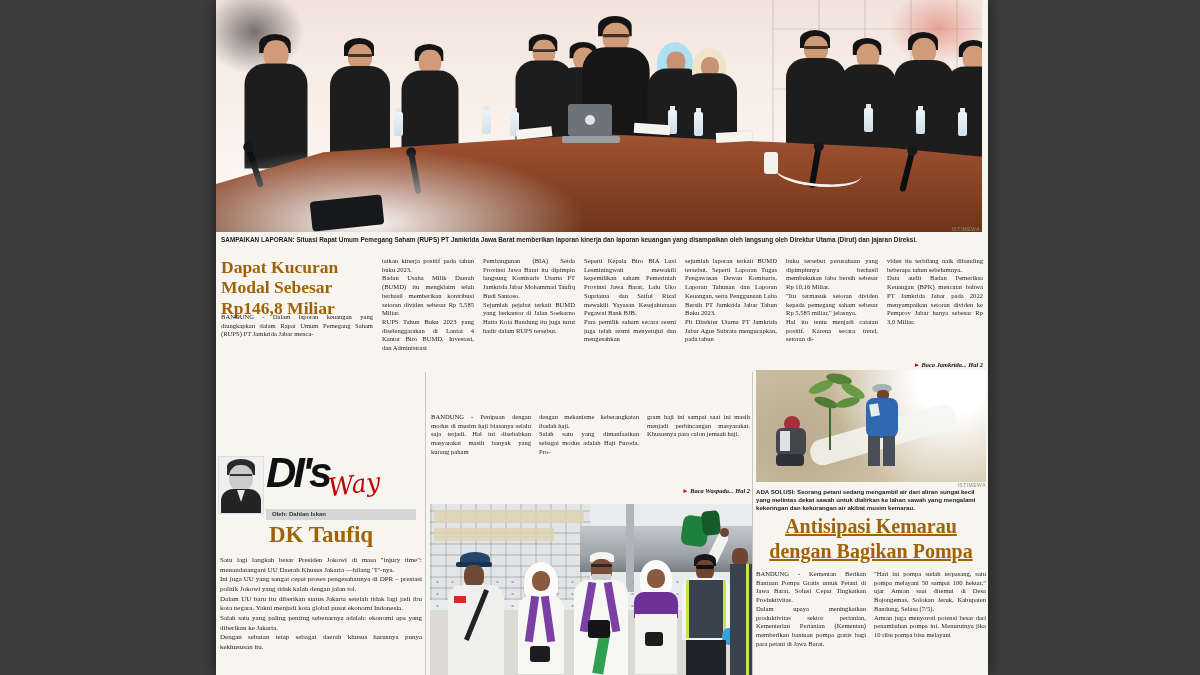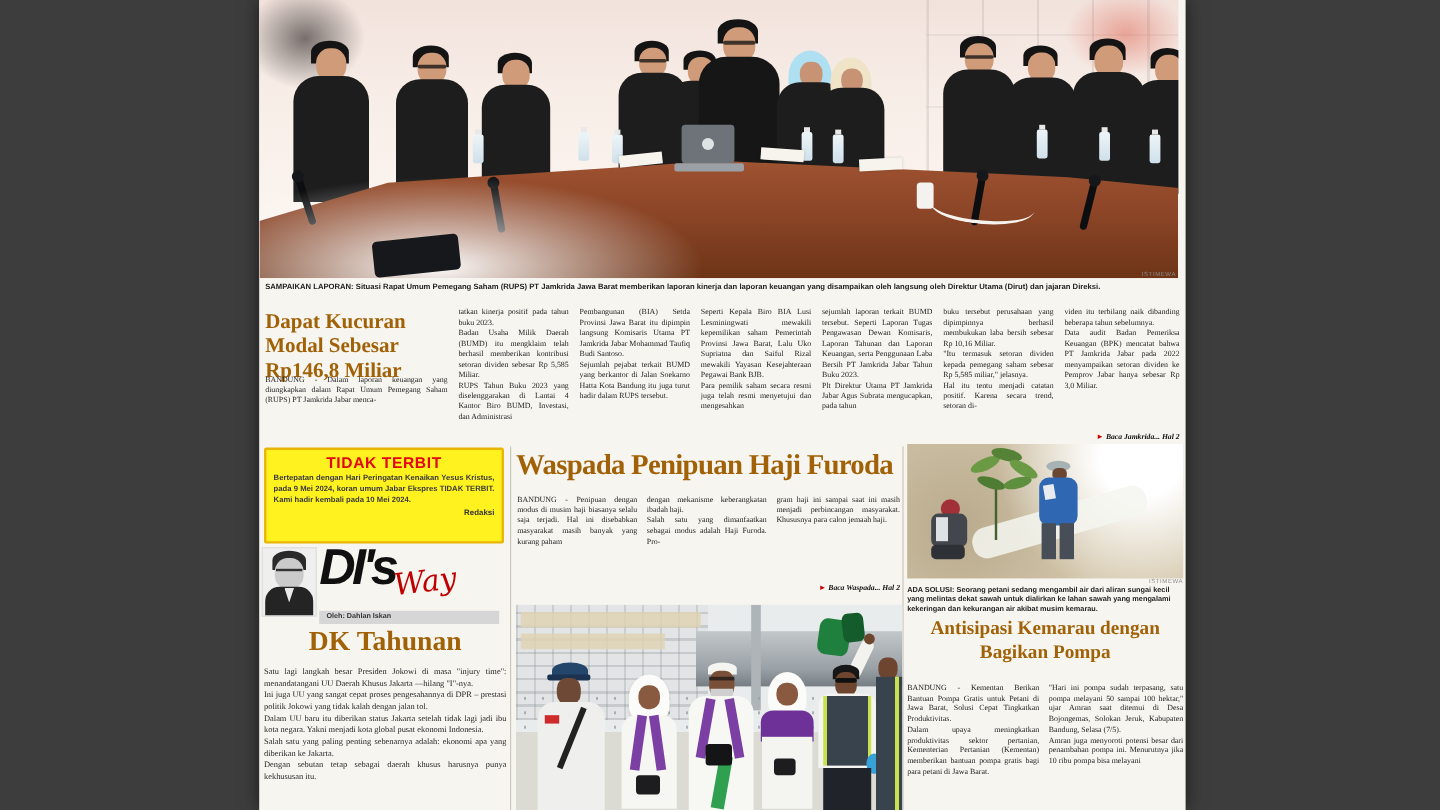--- a/index.html
+++ b/index.html
@@ -90,21 +90,21 @@
     background:linear-gradient(180deg,#c2c7ca,#9aa1a6 68%,#767d83);}
   .hj-pillar{position:absolute;left:196px;top:0;width:8px;height:88px;background:#aeb4b8;}
   .hj-flag{position:absolute;border-radius:25%;}
   .hj-crowd{position:absolute;left:0;top:72px;width:322px;height:38px;opacity:.8;
     background-image:radial-gradient(circle 3px,#9aa0a6 35%,transparent 40%);background-size:15px 12px;}
   .hj-ground{position:absolute;left:0;top:106px;width:322px;height:65px;background:#dbdbd4;}
   
   .photo-farm{position:absolute;left:540px;top:370px;width:230px;height:112px;overflow:hidden;
     background:radial-gradient(circle at 85% 8%,#ffffff 0 16%,rgba(255,255,255,0) 55%),
                radial-gradient(circle at 18% 62%,rgba(118,98,66,.28),transparent 60%),#d3c6aa;}
-  .hl-pompa{position:absolute;left:540px;top:514px;width:230px;font-size:16px;line-height:1.25;text-align:center;}
+  .hl-pompa{position:absolute;left:540px;top:514px;width:230px;font-size:20px;line-height:1.25;text-align:center;text-decoration:underline;}
 </style>
 </head>
 <body>
 
 <div class="stage">
   <div class="paper">
 
     <div class="photo-top" id="meetingPhoto">
       <div class="win-grid"></div>
       <div class="blur-pink"></div>
@@ -221,44 +221,38 @@
 Hal itu tentu menjadi catatan positif. Karena secara trend, setoran di-</div>
     <div class="col" style="left:671px;top:257px;width:96px;height:104px;">viden itu terbilang naik dibanding beberapa tahun sebelumnya.
 Data audit Badan Pemeriksa Keuangan (BPK) mencatat bahwa PT Jamkrida Jabar pada 2022 menyampaikan setoran dividen ke Pemprov Jabar hanya sebesar Rp 3,0 Miliar.</div>
     <div class="readmore" style="position:absolute;left:671px;top:361px;width:96px;text-align:right;">
       <span class="rm-arrow">►</span><span> Baca Jamkrida... Hal 2</span>
     </div>
 
     <div class="vline" style="left:209px;top:372px;height:303px;"></div>
     <div class="vline" style="left:536px;top:372px;height:303px;"></div>
 
-    <div class="notice">
-      <div class="notice-title">TIDAK TERBIT</div>
-      <div class="notice-body">Bertepatan dengan Hari Peringatan Kenaikan Yesus Kristus, pada 9 Mei 2024, koran umum Jabar Ekspres TIDAK TERBIT. Kami hadir kembali pada 10 Mei 2024.</div>
-      <div class="notice-sig">Redaksi</div>
-    </div>
 
     <div class="headshot">
       <div class="hs-hair"></div>
       <div class="hs-face"></div>
       <div class="hs-glass"></div>
       <div class="hs-suit"></div>
       <div class="hs-shirt"></div>
     </div>
     <div class="logo-di">DI's</div>
     <div class="logo-way">Way</div>
     <div class="byline-bar">Oleh: Dahlan Iskan</div>
-    <div class="hl hl-dk">DK Tahunan</div>
+    <div class="hl hl-dk">DK Taufiq</div>
     <div class="col dk-body">Satu lagi langkah besar Presiden Jokowi di masa "injury time": menandatangani UU Daerah Khusus Jakarta —hilang "I"-nya.
 Ini juga UU yang sangat cepat proses pengesahannya di DPR – prestasi politik Jokowi yang tidak kalah dengan jalan tol.
 Dalam UU baru itu diberikan status Jakarta setelah tidak lagi jadi ibu kota negara. Yakni menjadi kota global pusat ekonomi Indonesia.
 Salah satu yang paling penting sebenarnya adalah: ekonomi apa yang diberikan ke Jakarta.
 Dengan sebutan tetap sebagai daerah khusus harusnya punya kekhususan itu.</div>
 
-    <div class="hl hl-waspada">Waspada Penipuan Haji Furoda</div>
     <div class="col" style="left:215px;top:413px;width:100px;height:86px;">BANDUNG - Penipuan dengan modus di musim haji biasanya selalu saja terjadi. Hal ini disebabkan masyarakat masih banyak yang kurang paham</div>
     <div class="col" style="left:323px;top:413px;width:100px;height:86px;">dengan mekanisme keberangkatan ibadah haji.
 Salah satu yang dimanfaatkan sebagai modus adalah Haji Furoda. Pro-</div>
     <div class="col" style="left:431px;top:413px;width:103px;height:72px;">gram haji ini sampai saat ini masih menjadi perbincangan masyarakat. Khususnya para calon jemaah haji.</div>
     <div class="readmore" style="position:absolute;left:431px;top:487px;width:103px;text-align:right;">
       <span class="rm-arrow">►</span><span> Baca Waspada... Hal 2</span>
     </div>
 
     <div class="photo-haji">
       <div class="hj-bld"></div>

